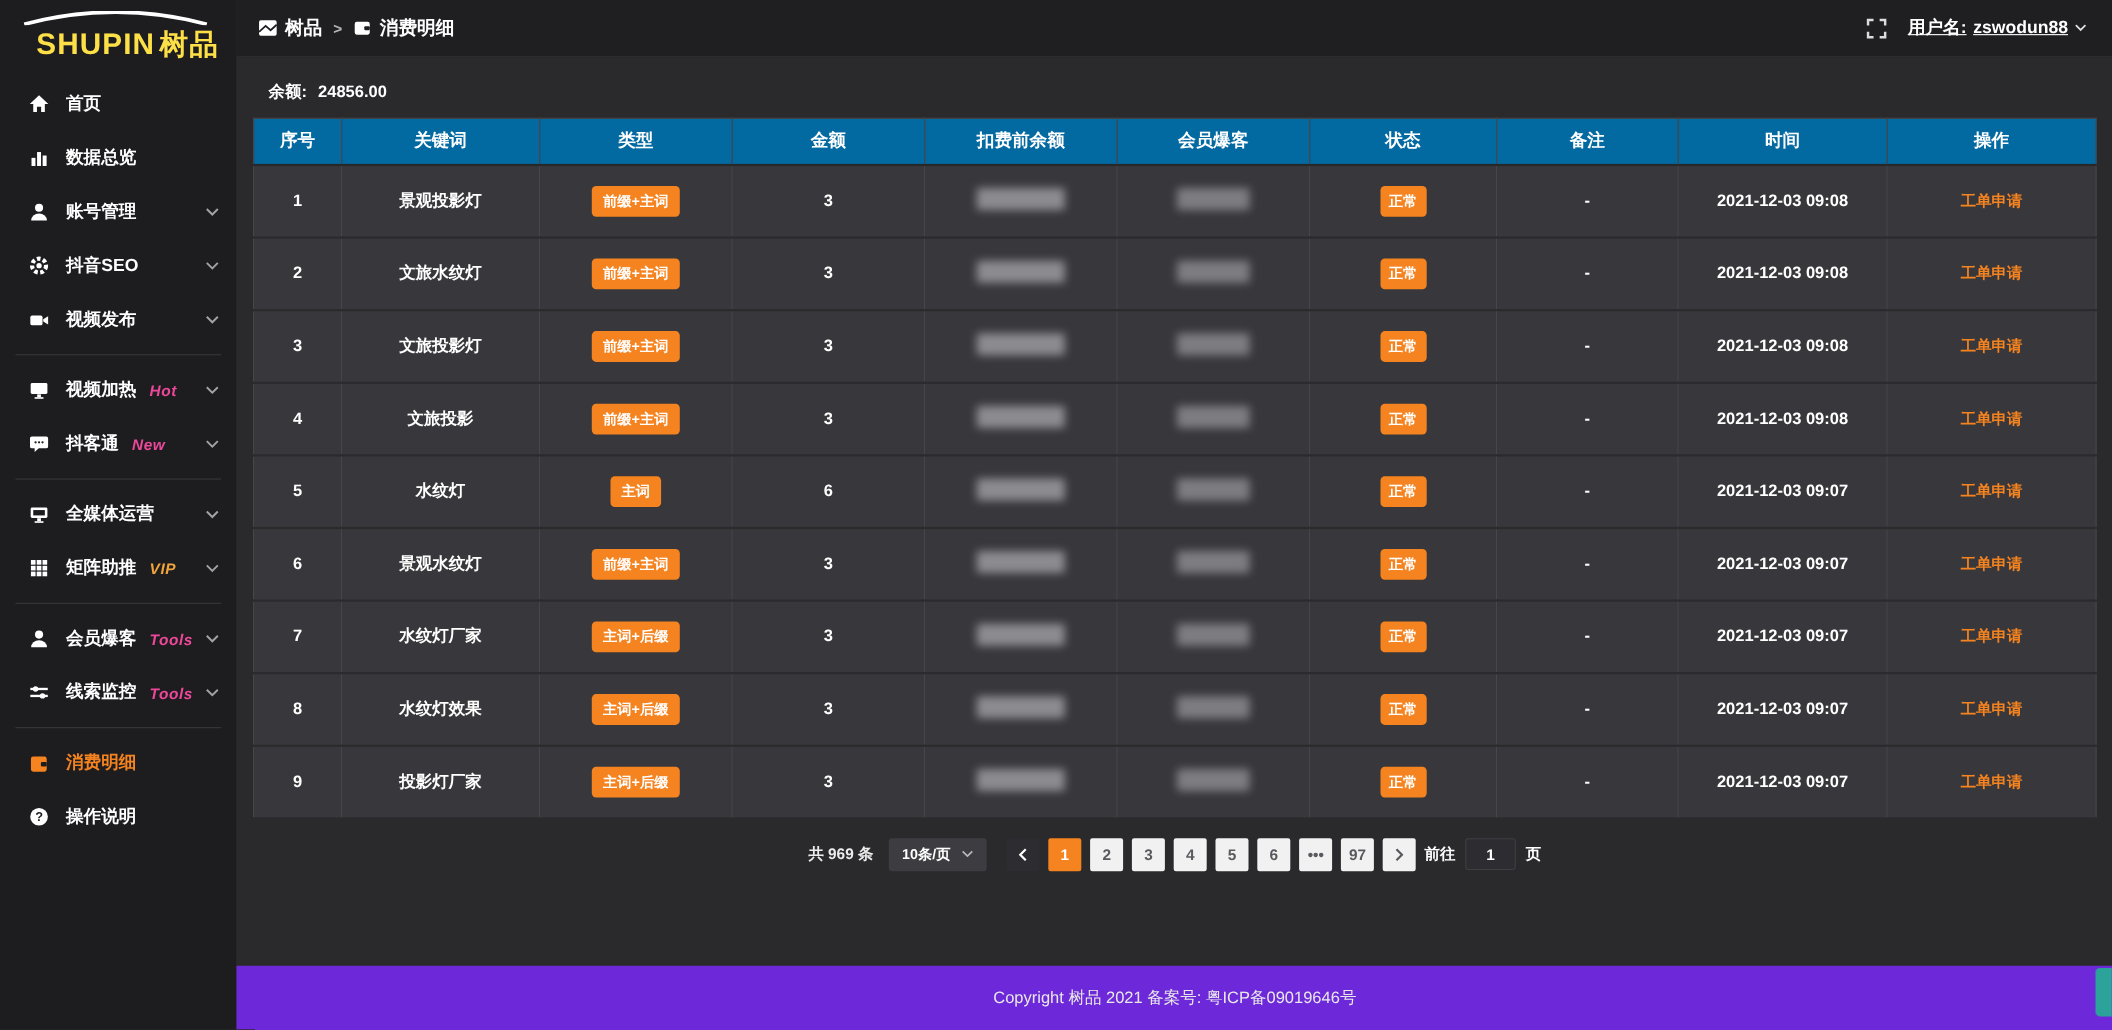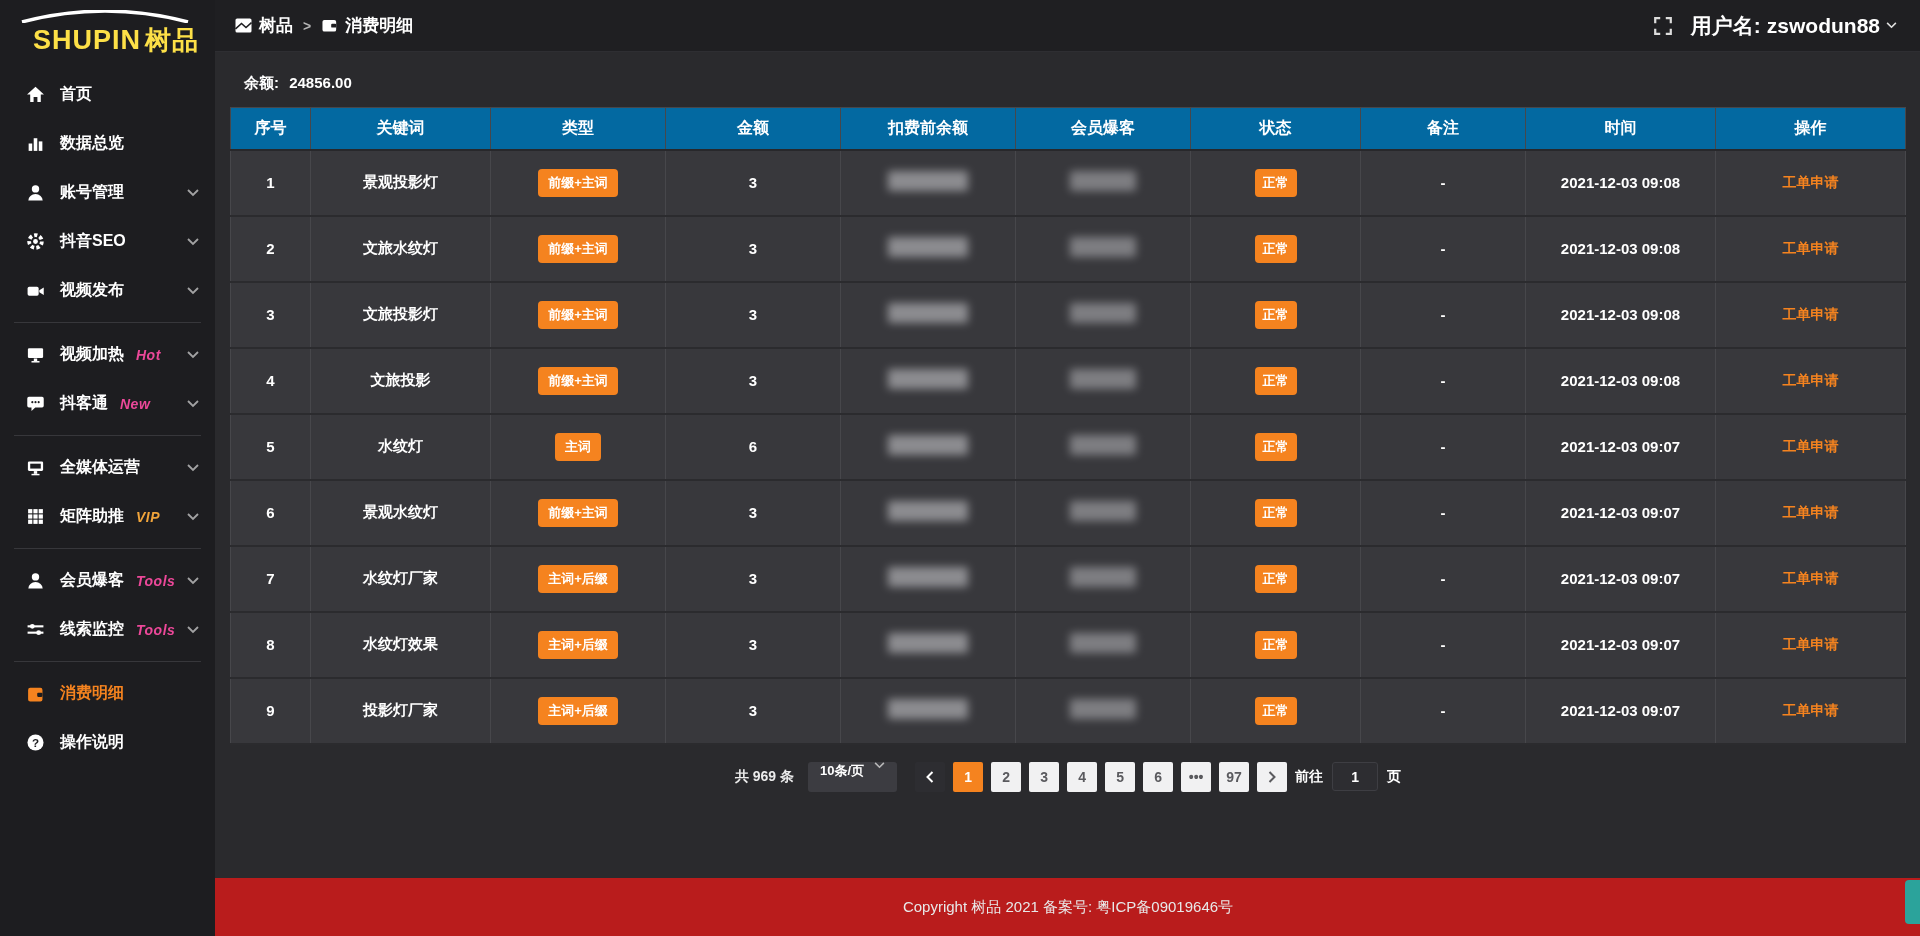--- a/index.html
+++ b/index.html
@@ -27,21 +27,21 @@
   .divider { height:1px; background:#37373b; margin:7px 14px; }
   .mi.active { color:#f5831f; }
 
   
   .main { flex:1; display:flex; flex-direction:column; background:#2a2a2d; }
   .topbar { height:52px; background:#1f1f22; border-bottom:1px solid #2e2e32;
             display:flex; align-items:center; justify-content:space-between; padding:0 24px 0 20px; }
   .crumbs { display:flex; align-items:center; gap:10px; font-size:17px; }
   .crumb { display:flex; align-items:center; gap:7px; cursor:pointer; }
   .crumb-sep { color:#b5b5b5; font-size:14px; }
-  .user-area { display:flex; align-items:center; gap:18px; font-size:21px; }
+  .user-area { display:flex; align-items:center; gap:18px; font-size:16px;text-decoration:underline; }
   .fs-btn { width:20px; height:20px; cursor:pointer; }
   .user-menu { display:flex; align-items:center; gap:6px; cursor:pointer; }
 
   .content { flex:1; padding:0 15px; position:relative; }
   .balance { margin:22px 0 14px 14px; font-size:15px; }
   .balance .val { margin-left:6px; }
 
   
   table { width:100%; border-collapse:collapse; table-layout:fixed; }
   th { background:#0369a1; height:42px; font-size:16px; font-weight:700;
@@ -52,35 +52,35 @@
            padding:5px 10px; font-size:13px; font-weight:700; white-space:nowrap; }
   .badge-sm { padding:5px 8px; }
   .masked { display:inline-block; width:80px; height:20px; background:#9b9b9f;
             border-radius:2px; filter:blur(4px); opacity:.85; }
   .masked.m2 { width:66px; opacity:.7; }
   .action-link { color:#f5831f; cursor:pointer; font-size:14px; white-space:nowrap; }
 
   
   .pager { margin-top:17px; display:flex; align-items:center; justify-content:center; gap:8px; }
   .pg-total { font-size:14px; color:#ececec; margin-right:6px; }
-  .pg-size { height:30px; background:#3c3c41; border-radius:3px; display:flex; 
+  .pg-size { height:30px; background:#3c3c41; border-radius:3px; display:flex; align-items:center;
              gap:10px; padding:0 12px; font-size:13px; cursor:pointer; margin-right:10px; }
   .pg-btn { min-width:30px; height:30px; border:none; border-radius:2px; display:flex; align-items:center;
             justify-content:center; font-size:14px; font-weight:700; cursor:pointer;
             font-family:"Liberation Sans","DejaVu Sans",sans-serif; }
   .pg-prev { background:#2d2d31; color:#fff; }
   .pg-num, .pg-next { background:#f1f1f2; color:#5a5a5e; }
   .pg-num.active { background:#f5831f; color:#fff; }
   .pg-goto { display:flex; align-items:center; gap:9px; font-size:14px; }
   .pg-input { width:46px; height:29px; background:#2d2d31; border:1px solid #3e3e43; border-radius:3px;
               color:#fff; text-align:center; font-size:14px; font-weight:700;
               font-family:"Liberation Sans","DejaVu Sans",sans-serif; }
 
   
-  .footer { height:58px; background:#b91c1c; display:flex; align-items:center; justify-content:center;
+  .footer { height:58px; background:#6d28d9; display:flex; align-items:center; justify-content:center;
             font-size:15px; font-weight:400; color:#e8e8e8; }
 
   .float-widget { position:fixed; right:0; bottom:12px; width:15px; height:44px;
                   background:#2ba39b; border-radius:4px 0 0 4px; cursor:pointer; }
 
   svg .w { fill:#ffffff; } svg .o { fill:#f5831f; }
 </style>
 </head>
 <body>
 

